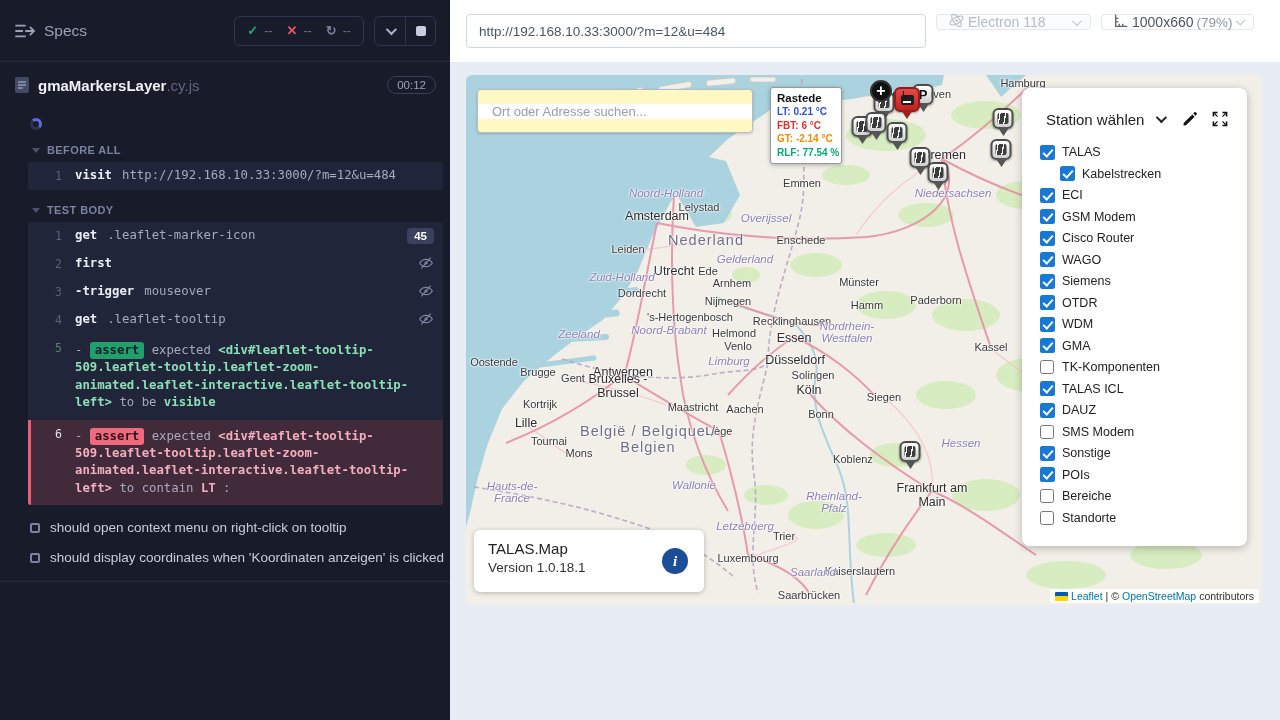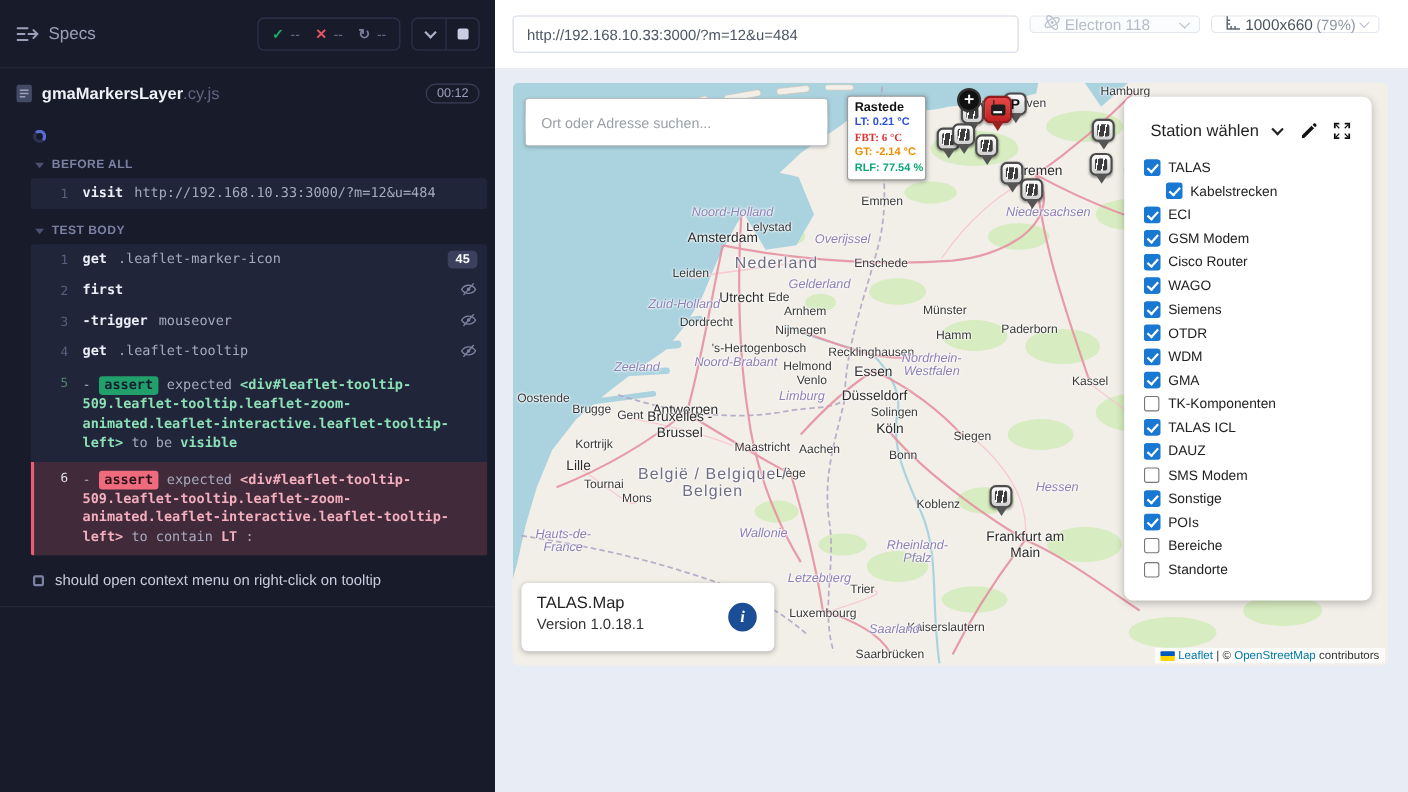--- a/index.html
+++ b/index.html
@@ -82,21 +82,21 @@
   .rack { width:11px; height:11px; border-radius:2px; background:repeating-linear-gradient(100deg,#3c3c3c 0 2px,#ffffff 2px 3.2px,#3c3c3c 3.2px 5.5px); }
   .pin.red { width:26px; height:35px; z-index:5; }
   .pin.red .pin-head { width:26px; height:25px; border-color:#8f1d1d; background:linear-gradient(#e54848,#c42222); }
   .pin.red::after { top:23px; border-top-color:#9c2020; }
   .modem { width:13px; height:10px; background:#1d1d1d; border-radius:2px; position:relative; }
   .modem::before { content:""; position:absolute; left:2px; top:-4px; width:1.5px; height:4px; background:#1d1d1d; }
   .modem::after { content:""; position:absolute; left:2.5px; bottom:2px; width:8px; height:1.5px; background:#fff; }
   .plus-marker { position:absolute; width:22px; height:22px; border-radius:50%; background:#111; border:2px solid #333; color:#fff; font-size:16px; font-weight:bold; display:flex; align-items:center; justify-content:center; transform:translate(-50%,-50%); z-index:6; line-height:1; }
   .pin.ppin .pin-head { font-weight:bold; font-size:13px; color:#111; }
 
-  .search-box { position:absolute; left:11px; top:14px; width:276px; height:44px; background:#ffffff; border:1px solid #b8bcc2; border-radius:4px; box-shadow:0 1px 3px rgba(0,0,0,.18); display:flex; align-items:center; }
+  .search-box { position:absolute; left:11px; top:14px; width:276px; height:44px; background:#fef9c3; border:1px solid #b8bcc2; border-radius:4px; box-shadow:0 1px 3px rgba(0,0,0,.18); display:flex; align-items:center; }
   .search-input { border:none; outline:none; width:100%; padding:0 14px; font-size:13px; color:#333; font-family:"Liberation Sans",sans-serif; }
   .search-input::placeholder { color:#9aa0a6; }
 
   .map-tooltip { position:absolute; left:304px; top:12px; width:72px; background:#fff; border:1px solid #9b9b9b; border-radius:3px; box-shadow:0 1px 4px rgba(0,0,0,.3); padding:4px 6px; z-index:7; }
   .tt-title { font-size:11.5px; font-weight:bold; color:#111; margin-bottom:1px; }
   .tt-row { font-size:10px; font-weight:bold; line-height:13.5px; white-space:nowrap; }
 
   .station-panel { position:absolute; left:556px; top:13px; width:225px; height:458px; background:#fff; border-radius:8px; box-shadow:0 2px 8px rgba(0,0,0,.25); z-index:8; padding:22px 18px 10px 18px; }
   .sp-header { display:flex; align-items:center; margin-bottom:16px; }
   .sp-title { font-size:15px; color:#222; margin-left:6px; }
@@ -247,20 +247,24 @@
         <div class="cmd-row assert fail">
           <span class="cmd-num">6</span>
           <div class="cmd-body"><span>- </span><span class="assert-badge">assert</span> <span>expected </span><span class="b">&lt;div#leaflet-tooltip-509.leaflet-tooltip.leaflet-zoom-animated.leaflet-interactive.leaflet-tooltip-left&gt;</span><span> to contain </span><span class="b">LT</span><span> :</span></div>
         </div>
       </div>
 
     <div id="pending-tests">
         <div class="pending-row">
           <span class="sq"></span>
           <span>should open context menu on right-click on tooltip</span>
+        </div>
+        <div class="pending-row">
+          <span class="sq"></span>
+          <span>should display coordinates when 'Koordinaten anzeigen' is clicked</span>
         </div>
       </div>
     <div class="sb-divider"></div>
   </aside>
 
   <main class="main">
     <div class="topbar">
       <input class="url-input" readonly="" value="http://192.168.10.33:3000/?m=12&amp;u=484" style="">
       <div class="tb-btn browser-sel">
         <span>
@@ -507,21 +511,21 @@
         </div>
 
       <div class="search-box">
         <input class="search-input" placeholder="Ort oder Adresse suchen..." style="">
       </div>
 
       <div class="map-tooltip">
         <div class="tt-title">Rastede</div>
         <div id="tooltip-rows">
             <div class="tt-row" style="color: rgb(43, 80, 217);">LT: 0.21 °C</div>
-            <div class="tt-row" style="color: rgb(224, 49, 49); font-family: Liberation Serif, serif;">FBT: 6 °C</div>
+            <div class="tt-row" style="color: rgb(224, 49, 49);">FBT: 6 °C</div>
             <div class="tt-row" style="color: rgb(240, 140, 0);">GT: -2.14 °C</div>
             <div class="tt-row" style="color: rgb(12, 166, 120);">RLF: 77.54 %</div>
           </div>
       </div>
 
       <div class="station-panel">
         <div class="sp-header">
           <span class="sp-title">Station wählen</span>
           <span class="sp-chev"></span>
           <span class="sp-icons">

